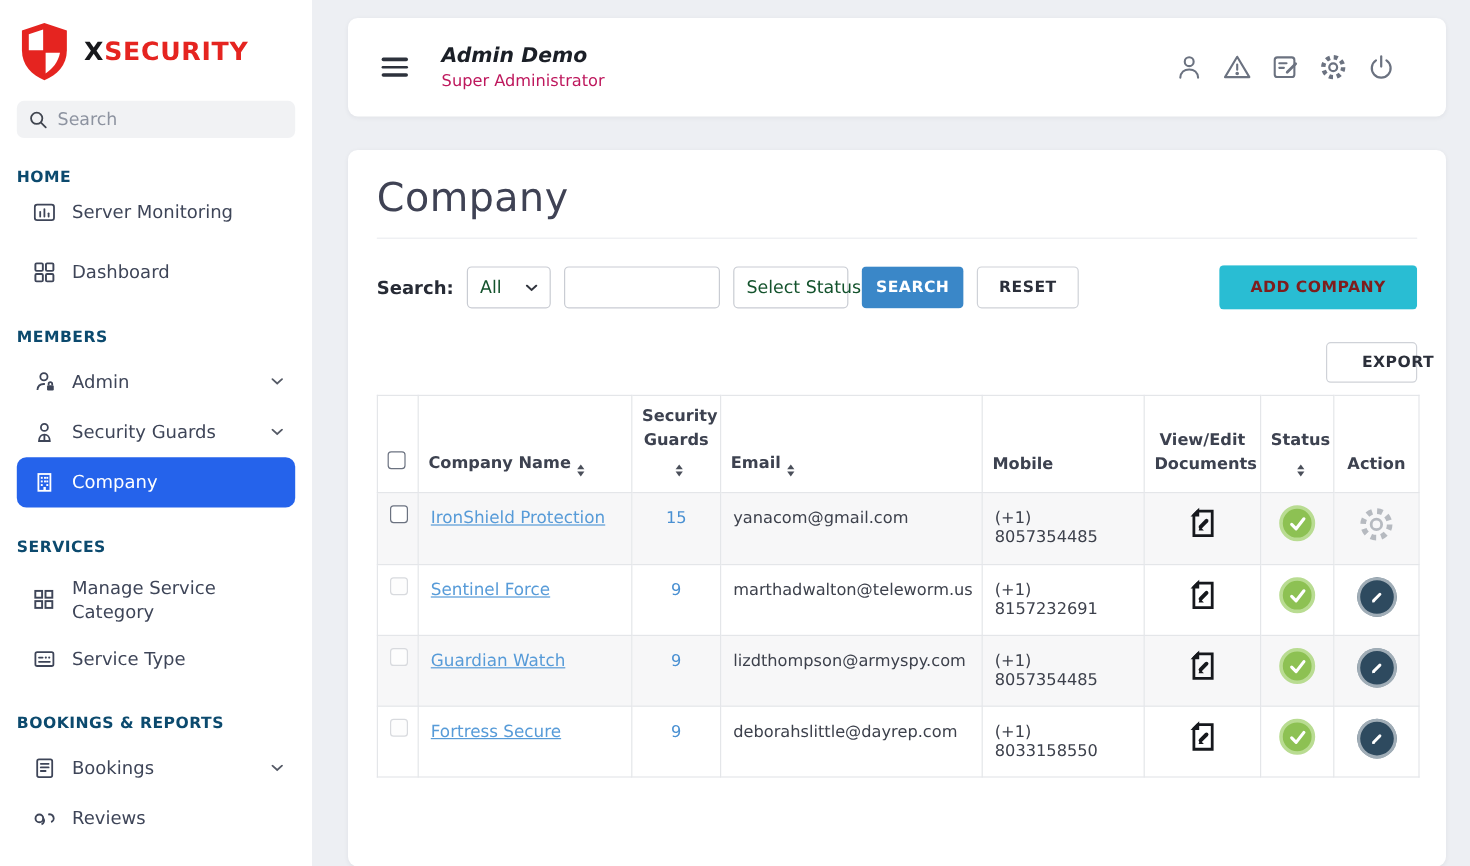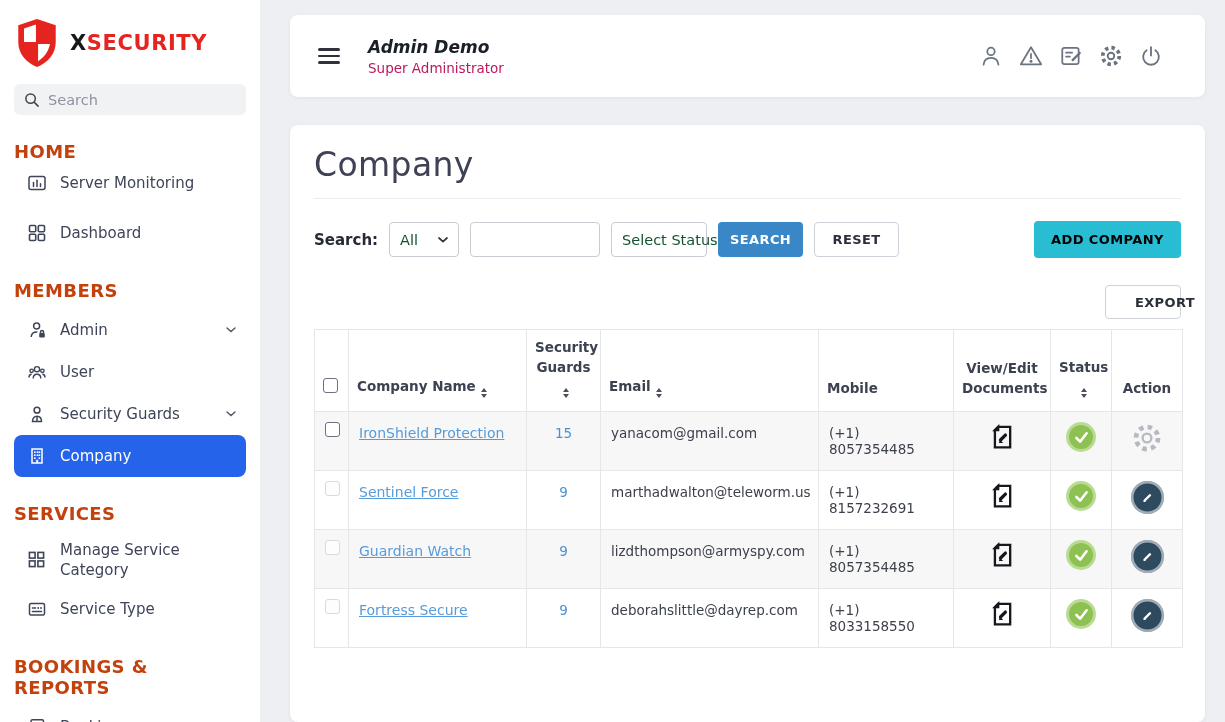--- a/index.html
+++ b/index.html
@@ -24,21 +24,21 @@
   .side-search {
     margin-top:12px; height:31px; background:#f1f2f4; border-radius:6px;
     display:flex; align-items:center; gap:8px; padding:0 10px;
   }
   .side-search input {
     border:none; outline:none; background:transparent; width:100%;
     font-size:14.5px; color:#3c4257; font-family:inherit;
   }
   .side-search input::placeholder { color:#8d93a0; }
   .sec-title {
-    margin:26px 0 0 0; font-size:18px; font-weight:bold; color:#c2410c;
+    margin:26px 0 0 0; font-size:13px; font-weight:bold; color:#0c4a6e;
     letter-spacing:.4px;
   }
   .side-item {
     display:flex; align-items:center; gap:14px; height:42px; padding:0 10px 0 14px;
     font-size:15px; color:#3e4558; border-radius:8px; cursor:pointer;
   }
   .side-item.tall { height:56px; }
   .side-item .lbl { line-height:1.35; }
   .side-item.first { margin-top:8px; }
   .side-item.active { background:#2563eb; color:#ffffff; }
@@ -82,21 +82,21 @@
     width:130px; height:35px; border:1px solid #c9ccd3; border-radius:4px;
     font-size:14px; padding:0 8px; outline:none; font-family:inherit; color:#3c4257;
   }
   .btn {
     display:inline-flex; align-items:center; justify-content:center; height:35px;
     border-radius:4px; font-weight:bold; font-size:13px; letter-spacing:.4px;
     border:1px solid transparent; cursor:pointer; font-family:inherit;
   }
   .btn-search { width:85px; background:#3a87c8; color:#fff; }
   .btn-reset  { width:85px; background:#fff; color:#2b2f3a; border-color:#cfd2d8; }
-  .btn-add    { width:147px; height:37px; background:#29bdd3; color:#000000; margin-left:auto; }
+  .btn-add    { width:165px; height:37px; background:#29bdd3; color:#7f1d1d; margin-left:auto; }
   .btn-export { width:76px; height:34px; background:#fff; color:#2b2f3a; border-color:#cfd2d8; margin-left:auto;padding-left:44px; }
   .row2 { display:flex; align-items:center; margin-top:27px; }
 
   
   table { border-collapse:collapse; table-layout:fixed; width:868px; margin-top:10px; }
   th, td { border:1px solid #e4e6e9; overflow:hidden; }
   thead tr { height:74px; }
   thead th {
     vertical-align:bottom; padding:8px 8px 13px 8px; font-size:13.5px;
     color:#3d4250; font-weight:bold; text-align:left; line-height:1.45; background:#fff;
@@ -196,33 +196,20 @@
         </svg>
     </span>
     <span class="lbl">Admin</span>
     <span class="chev">
       <svg width="10" height="6" viewBox="0 0 10 6" fill="none" stroke="#555a66" stroke-width="1.5" stroke-linecap="round">
           <polyline points="1,1 5,4.6 9,1"></polyline>
         </svg>
     </span>
   </div>
 
-  <div class="side-item">
-    <span class="sicon">
-      <svg width="18" height="18" viewBox="0 0 18 18" fill="none" stroke="#3e4558" stroke-width="1.4">
-          <circle cx="9" cy="6.2" r="2.6"></circle>
-          <path d="M5.2,15.5 c0-2.6 1.7-4.2 3.8-4.2 s3.8,1.6 3.8,4.2"></path>
-          <circle cx="3.6" cy="7.8" r="1.7"></circle>
-          <path d="M1,14.5 c0-2 1.1-3.2 2.6-3.2"></path>
-          <circle cx="14.4" cy="7.8" r="1.7"></circle>
-          <path d="M17,14.5 c0-2 -1.1-3.2 -2.6-3.2"></path>
-        </svg>
-    </span>
-    <span class="lbl">User</span>
-  </div>
 
   <div class="side-item">
     <span class="sicon">
       <svg width="18" height="18" viewBox="0 0 18 18" fill="none" stroke="#3e4558" stroke-width="1.5">
           <circle cx="9" cy="5.2" r="2.9"></circle>
           <path d="M4.5,16.5 c0-3.4 2-5.3 4.5-5.3 s4.5,1.9 4.5,5.3 Z"></path>
           <line x1="9" y1="11.2" x2="9" y2="16.5"></line>
         </svg>
     </span>
     <span class="lbl">Security Guards</span>

